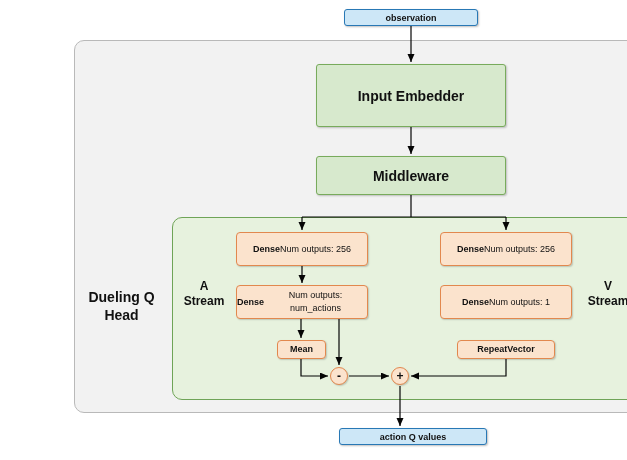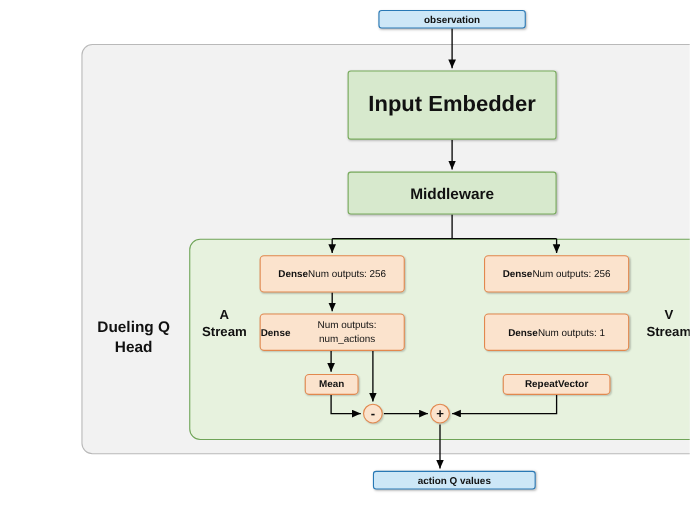--- a/index.html
+++ b/index.html
@@ -27,21 +27,21 @@
     border-radius:10px;
   }
   .blue-box{
     background:var(--blue-fill);border:1.6px solid var(--blue-border);border-radius:3px;
     font-weight:bold;font-size:9px;box-shadow:1px 1px 2px rgba(0,0,0,.25);
   }
   .green-box{
     background:var(--green-fill);border:1.5px solid var(--green-border);border-radius:3px;
     font-weight:bold;box-shadow:1px 1px 2px rgba(0,0,0,.22);
   }
-  .embedder{font-size:20px;}
+  .embedder{font-size:14px;}
   .middleware{font-size:14px;}
   .orange-box{
     background:var(--orange-fill);border:1.4px solid var(--orange-border);border-radius:4px;
     font-size:9px;flex-direction:row;line-height:1.4;
     box-shadow:1px 1px 1.5px rgba(0,0,0,.18);
   }
   .orange-title{font-weight:bold;}
   .orange-single{font-weight:bold;font-size:9px;text-align:right;}
   .circle{
     background:var(--orange-fill);border:1.5px solid var(--orange-border);border-radius:50%;

